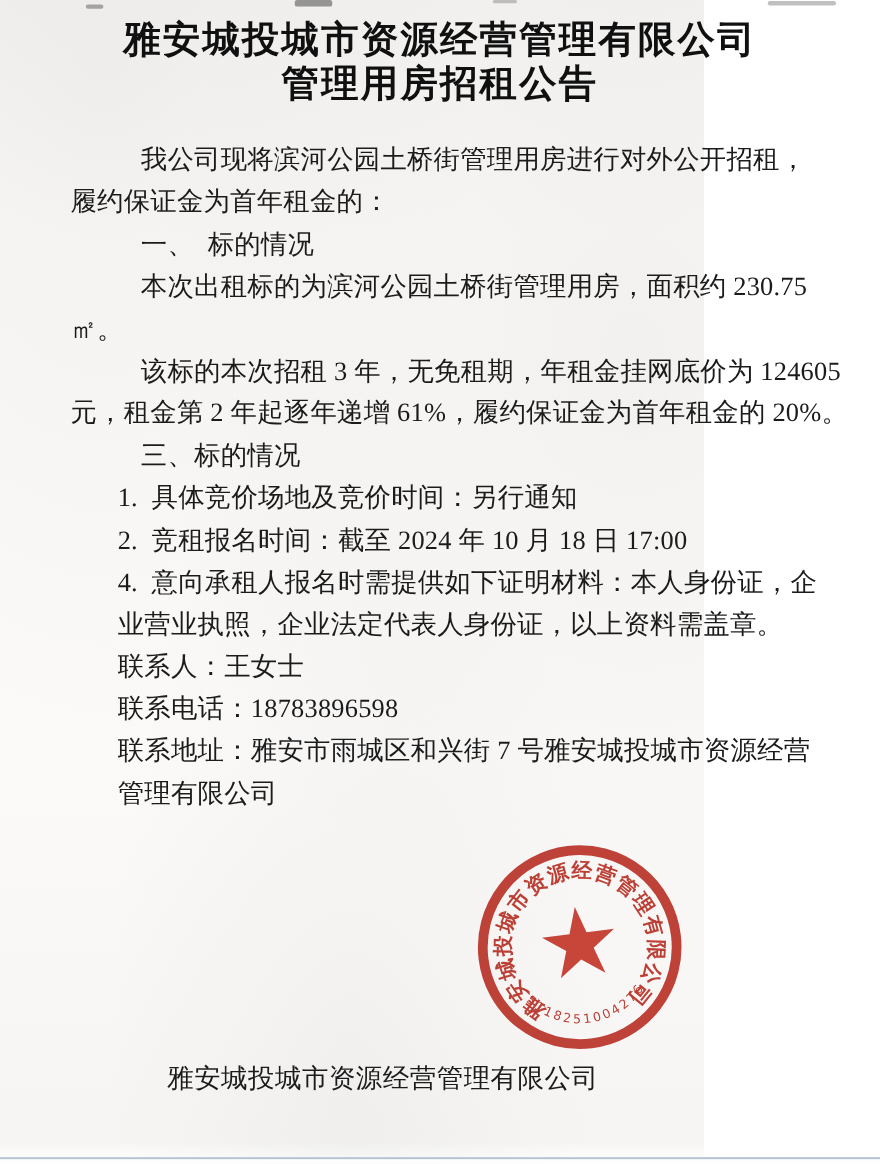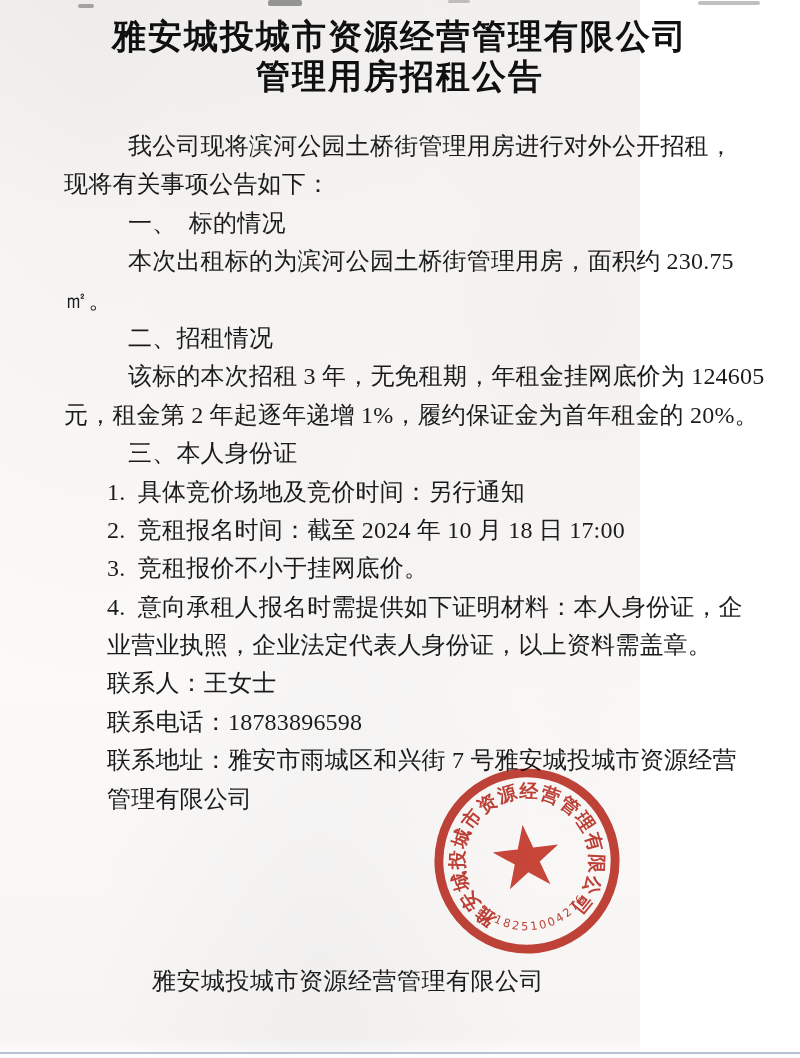--- a/index.html
+++ b/index.html
@@ -61,31 +61,29 @@
   <div class="speck" style="left:448px;top:0;width:22px;height:3px;opacity:.3;"></div>
   <div class="speck" style="left:698px;top:1px;width:62px;height:4px;opacity:.35;"></div>
 
   <div class="title">
     <div>雅安城投城市资源经营管理有限公司</div>
     <div>管理用房招租公告</div>
   </div>
 
   <div class="bodytext">
     <div class="ln ind">我公司现将滨河公园土桥街管理用房进行对外公开招租，</div>
-    <div class="ln">现将有关事项公告如下：</div>
+    <div class="ln">履约保证金为首年租金的：</div>
     <div class="ln ind">一、  标的情况</div>
     <div class="ln ind">本次出租标的为滨河公园土桥街管理用房，面积约 230.75</div>
     <div class="ln">㎡。</div>
-    <div class="ln ind">二、招租情况</div>
     <div class="ln ind">该标的本次招租 3 年，无免租期，年租金挂网底价为 124605</div>
-    <div class="ln">元，租金第 2 年起逐年递增 1%，履约保证金为首年租金的 20%。</div>
-    <div class="ln ind">三、本人身份证</div>
+    <div class="ln">元，租金第 2 年起逐年递增 61%，履约保证金为首年租金的 20%。</div>
+    <div class="ln ind">三、标的情况</div>
     <div class="ln blk">1.  具体竞价场地及竞价时间：另行通知</div>
     <div class="ln blk">2.  竞租报名时间：截至 2024 年 10 月 18 日 17:00</div>
-    <div class="ln blk">3.  竞租报价不小于挂网底价。</div>
     <div class="ln blk">4.  意向承租人报名时需提供如下证明材料：本人身份证，企</div>
     <div class="ln blk">业营业执照，企业法定代表人身份证，以上资料需盖章。</div>
     <div class="ln blk">联系人：王女士</div>
     <div class="ln blk">联系电话：18783896598</div>
     <div class="ln blk">联系地址：雅安市雨城区和兴街 7 号雅安城投城市资源经营</div>
     <div class="ln blk">管理有限公司</div>
   </div>
 
   <div class="sig-block">
     <div>雅安城投城市资源经营管理有限公司</div>

